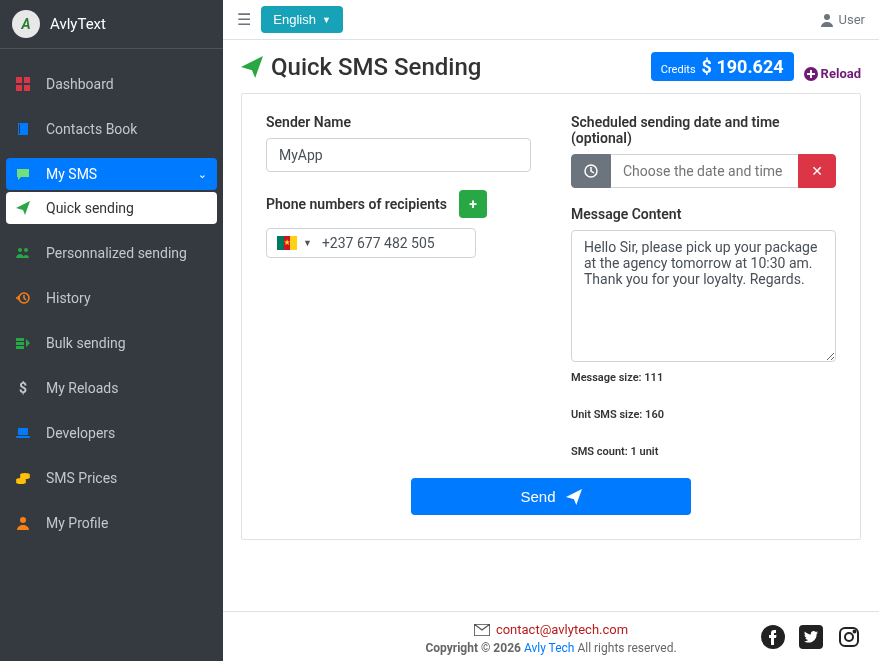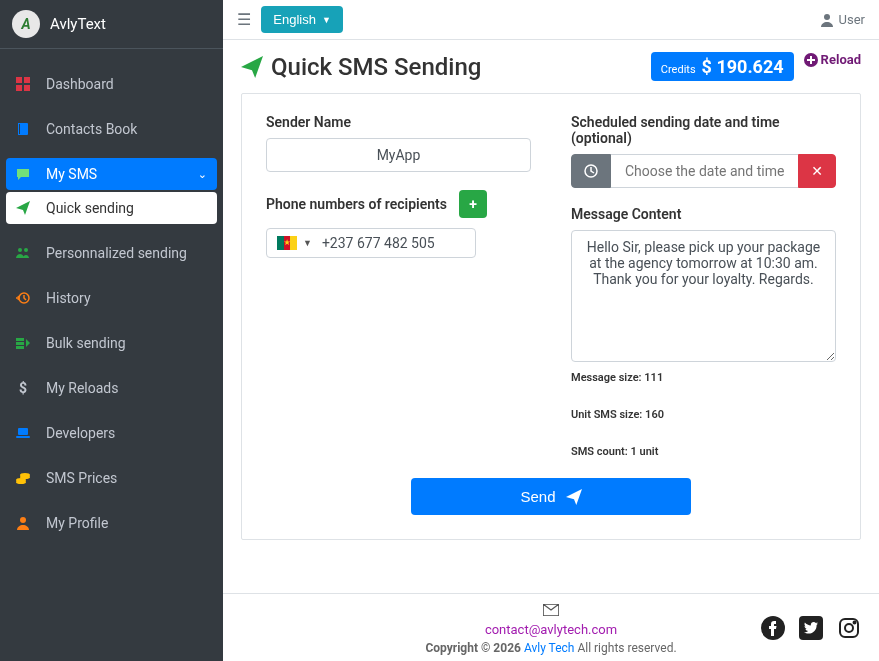--- a/index.html
+++ b/index.html
@@ -23,49 +23,49 @@
 .topbar { height: 40px; display: flex; align-items: center; padding: 0 14px; border-bottom: 1px solid #dee2e6; }
 .hamburger { color: #6c757d; font-size: 16px; margin-right: 10px; cursor: pointer; }
 .lang-btn { background: #17a2b8; color: #fff; border: none; padding: 6px 12px; border-radius: 4px; font-size: 13px; cursor: pointer; display: flex; align-items: center; gap: 6px; }
 .user-area { margin-left: auto; color: #6c757d; display: flex; align-items: center; gap: 5px; font-size: 13px; }
 
 
 .content { flex: 1; padding: 12px 18px; background: #fff; overflow: auto; }
 .page-header { display: flex; align-items: center; margin-bottom: 12px; }
 .page-title { font-size: 24px; font-weight: 500; color: #333; display: flex; align-items: center; gap: 8px; }
 .page-title .ticon { color: #28a745; }
-.header-right { margin-left: auto; display: flex; align-items: flex-start; gap: 10px; }
+.header-right { margin-left: auto; display: flex; align-items: flex-end; gap: 10px; }
 .credits-badge { background: #007bff; color: #fff; border-radius: 4px; padding: 4px 10px; display: flex; align-items: baseline; gap: 6px; font-weight: bold; }
 .credits-badge .lbl { font-size: 11px; font-weight: 400; }
 .credits-badge .amt { font-size: 18px; }
 .reload { color: #701a75; font-weight: bold; font-size: 13px; cursor: pointer; display: flex; align-items: center; gap: 3px; }
 
 .card { border: 1px solid #dee2e6; border-radius: 2px; padding: 20px 24px 24px; }
 .form-row { display: flex; gap: 40px; }
 .form-col { flex: 1; }
 .label { font-weight: 600; font-size: 14px; margin-bottom: 8px; color: #333; }
 .label-inline { display: flex; align-items: center; gap: 12px; margin-bottom: 10px; }
-.input, .textarea { width: 100%; border: 1px solid #ced4da; border-radius: 4px; padding: 8px 12px; font-size: 14px; color: #495057; font-family: inherit; text-align: center; }
+.input, .textarea { width: 100%; border: 1px solid #ced4da; border-radius: 4px; padding: 8px 12px; font-size: 14px; color: #495057; font-family: inherit; }
 .textarea { height: 132px; resize: both; }
 .input-group { display: flex; }
 .input-group .addon { background: #6c757d; color: #fff; border: 1px solid #6c757d; border-radius: 4px 0 0 4px; padding: 8px 12px; display: flex; align-items: center; }
 .input-group .input { border-radius: 0; border-left: none; border-right: none; flex: 1; }
 .input-group .danger { background: #dc3545; border: 1px solid #dc3545; color: #fff; padding: 8px 12px; border-radius: 0 4px 4px 0; cursor: pointer; }
 .add-btn { background: #28a745; color: #fff; width: 28px; height: 28px; border-radius: 4px; display: flex; align-items: center; justify-content: center; cursor: pointer; font-weight: bold; }
 .phone-input { display: flex; align-items: center; border: 1px solid #ced4da; border-radius: 4px; padding: 6px 10px; width: 210px; margin-top: 6px; }
 .flag { width: 20px; height: 14px; background: linear-gradient(to right, #007a5e 33%, #ce1126 33%, #ce1126 66%, #fcd116 66%); margin-right: 6px; position: relative; }
 .flag::after { content: "★"; position: absolute; left: 50%; top: 50%; transform: translate(-50%, -55%); color: #fcd116; font-size: 8px; }
 .phone-caret { font-size: 9px; color: #555; margin-right: 10px; }
 .phone-num { font-size: 14px; color: #495057; }
 .msgmeta { font-size: 11px; font-weight: 600; color: #333; display: flex; gap: 24px; margin-top: 6px; justify-content: center; flex-direction: column; }
 .send-btn { background: #007bff; color: #fff; border: none; width: 280px; padding: 10px; border-radius: 4px; font-size: 15px; cursor: pointer; display: flex; align-items: center; justify-content: center; gap: 10px; margin: 20px auto 0; }
 
 
 .footer { border-top: 1px solid #dee2e6; padding: 10px 18px 6px; text-align: center; font-size: 13px; color: #444; position: relative; }
-.footer .contact { display: flex; align-items: center; justify-content: center; gap: 6px; color: #a21caf; margin-bottom: 4px; flex-direction: column; }
+.footer .contact { display: flex; align-items: center; justify-content: center; gap: 6px; color: #b91c1c; margin-bottom: 4px; }
 .footer .copy { font-size: 12px; color: #666; }
 .footer .socials { position: absolute; right: 18px; top: 50%; transform: translateY(-50%); display: flex; gap: 14px; font-size: 22px; color: #222; }
 .footer .socials span { cursor: pointer; }
 
 svg { display: block; }
 </style>
 </head>
 <body>
 
 <div class="app">

